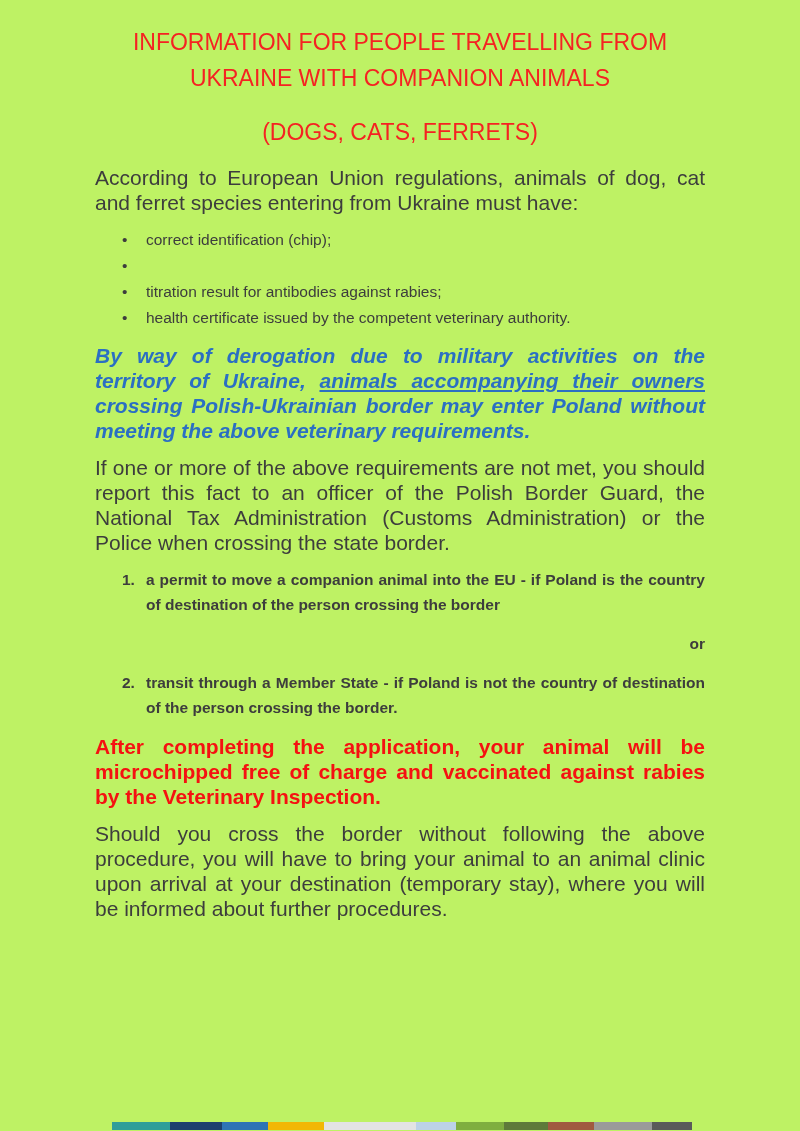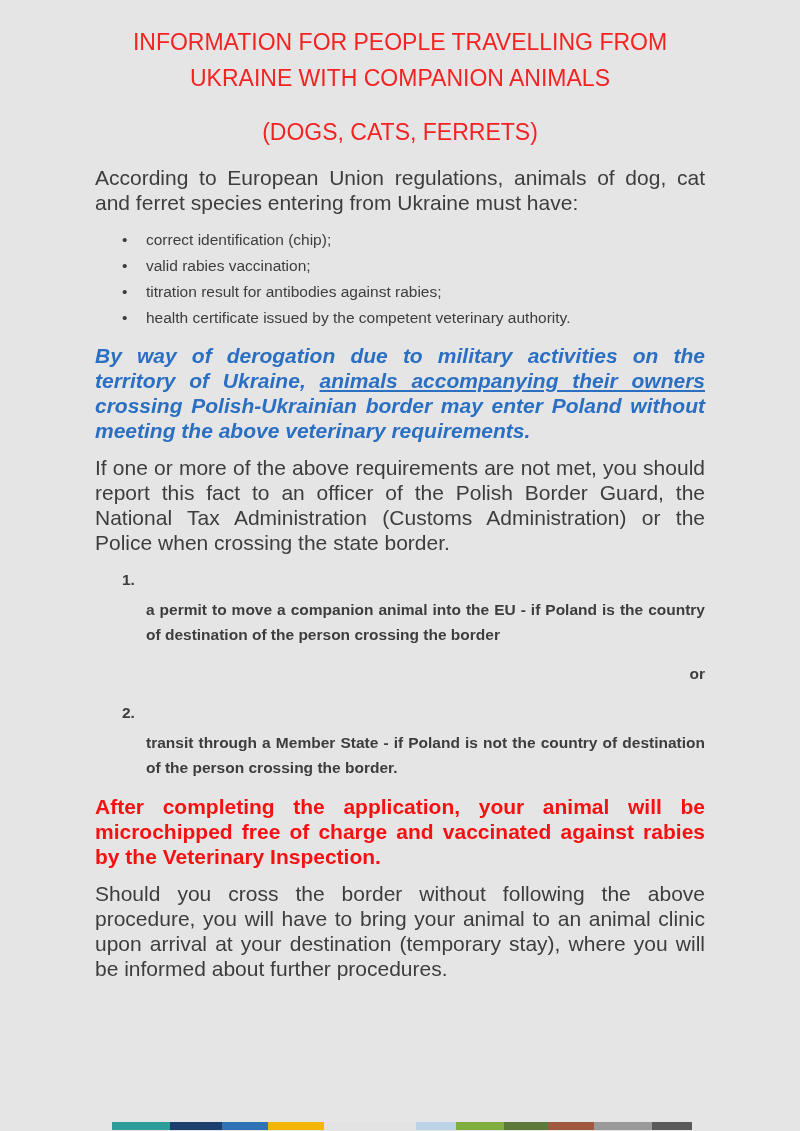--- a/index.html
+++ b/index.html
@@ -1,19 +1,19 @@
 <!DOCTYPE html>
 <html style="--title_red: #f52222; --warning_red: #f51111; --accent_blue: #2b6fc3; --body_text: #3d3d3d;"><head>
 <meta charset="utf-8">
 <style>
   html,body { margin:0; padding:0; background:#ffffff; }
   .page {
     position:relative;
     width:800px; height:1131px;
-    background:#e5e5e5;
+    background:#bef264;
     font-family:"Liberation Sans", sans-serif;
     color:var(--body_text, #3d3d3d);
     overflow:hidden;
     margin:0 auto;
   }
   .content { position:absolute; left:95px; right:95px; top:24px; }
 
   .doc-title {
     text-align:center;
     color:var(--title_red, #f52222);
@@ -51,21 +51,21 @@
 
   .num-item {
     display:flex;
     padding-left:27px;
     font-weight:bold;
     font-size:15.5px;
     line-height:25px;
     margin:0 0 14px 0;
   }
   .num-item .num { width:24px; flex:none; }
-  .num-item .num-text { flex:1; text-align:justify;margin-top:30px; }
+  .num-item .num-text { flex:1; text-align:justify; }
 
   .or-line {
     font-weight:bold;
     font-size:15.5px;
     line-height:25px;
     margin:0 0 14px 0;
     text-align:right;
   }
 
   .footer-strip {
@@ -91,21 +91,20 @@
 
     <p class="body">According to European Union regulations, animals of dog, cat and ferret species entering from Ukraine must have:</p>
 
     <ul class="req">
         <li>
           <span class="bullet">•</span>
           <span>correct identification (chip);</span>
         </li>
         <li>
           <span class="bullet">•</span>
-          <span>valid rabies vaccination;</span>
         </li>
         <li>
           <span class="bullet">•</span>
           <span>titration result for antibodies against rabies;</span>
         </li>
         <li>
           <span class="bullet">•</span>
           <span>health certificate issued by the competent veterinary authority.</span>
         </li>
       </ul>

